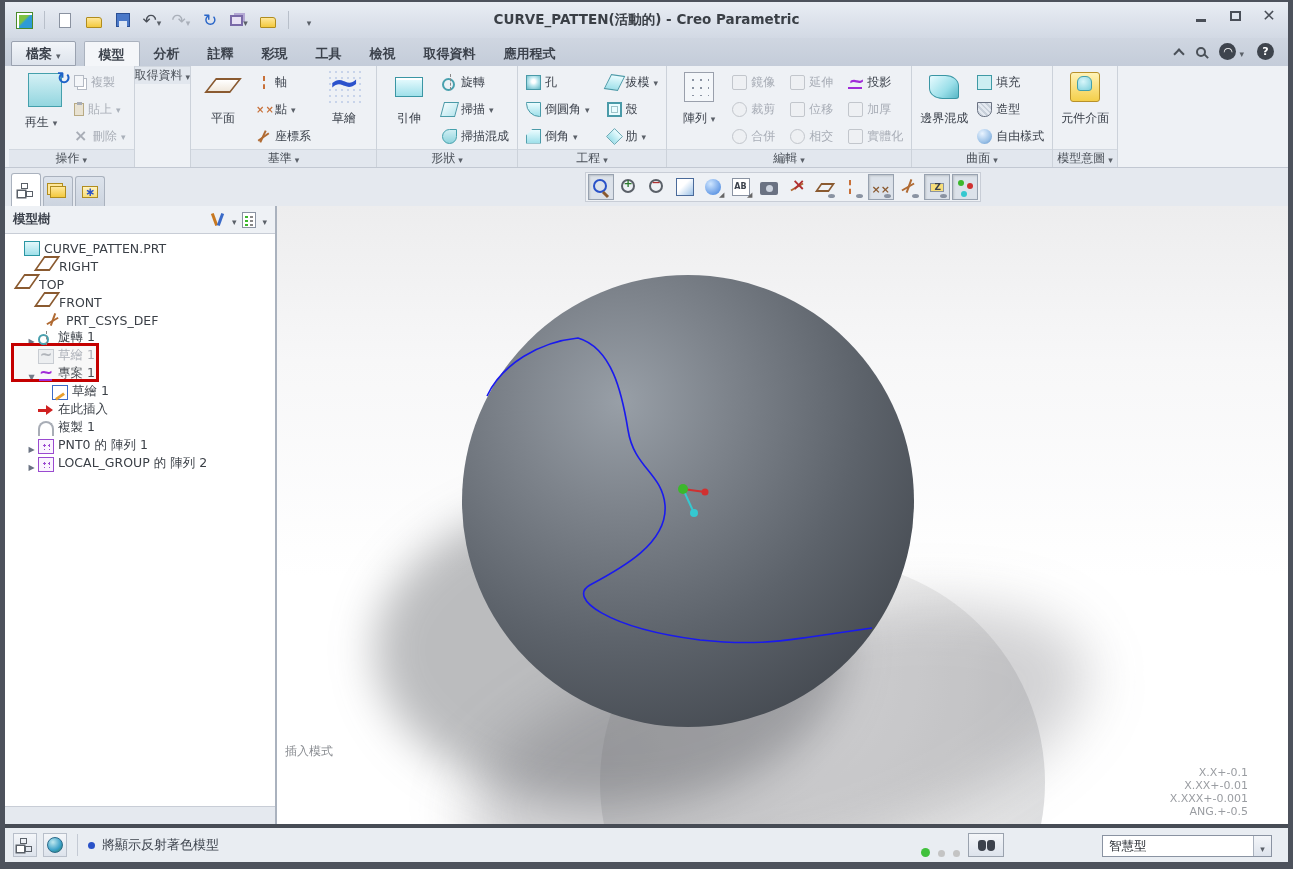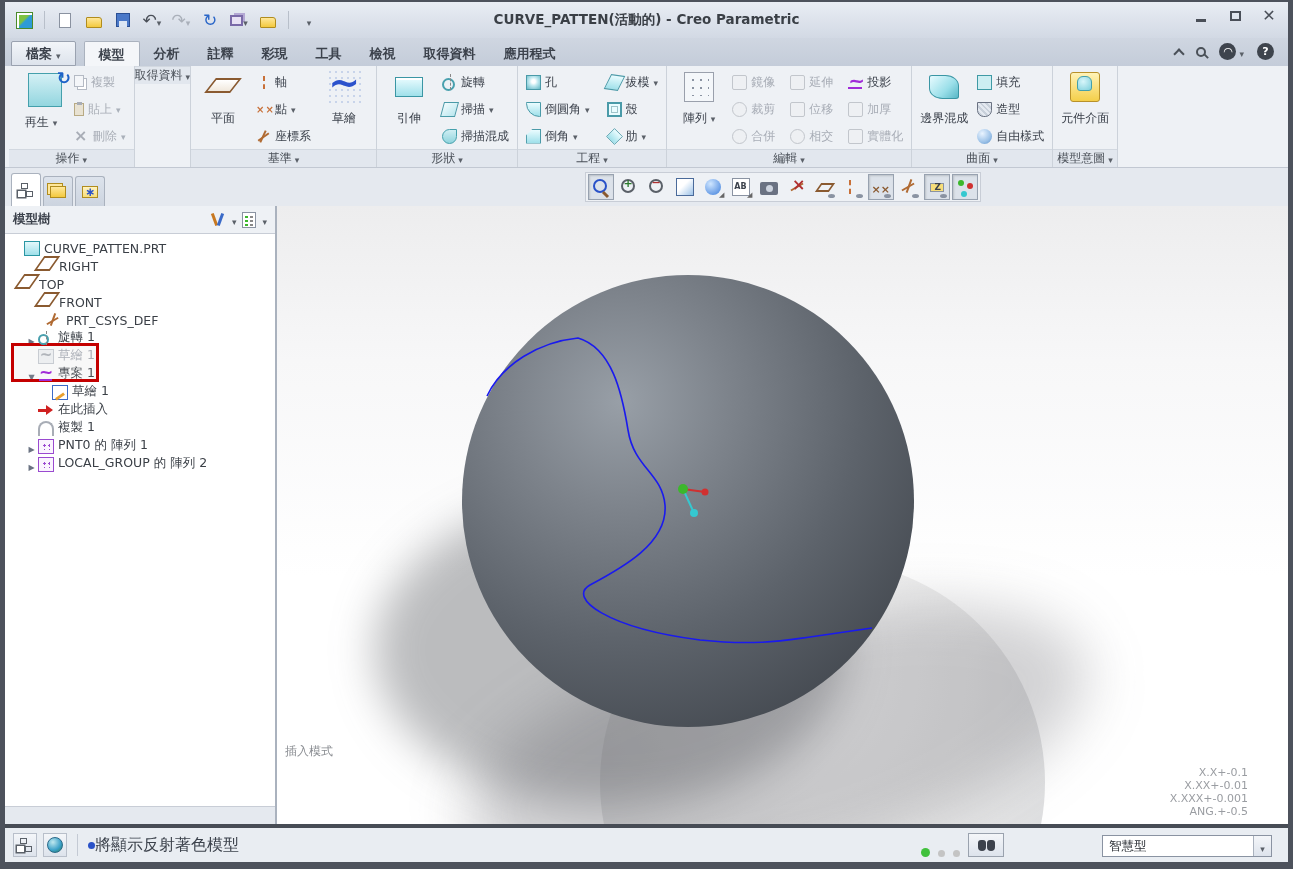--- a/index.html
+++ b/index.html
@@ -185,21 +185,21 @@
   #curve-svg{position:absolute;left:0;top:0;z-index:4;pointer-events:none;}
   #spinmark{position:absolute;left:380px;top:258px;z-index:5;pointer-events:none;}
   #insertmode{position:absolute;left:8px;top:537px;font-size:12px;color:#8a8d92;z-index:6;}
   #tolblock{position:absolute;right:40px;top:560px;text-align:right;font-size:11px;line-height:13px;color:#9a9da2;z-index:6;}
 
   
   #statusbar{height:34px;background:#e9edf2;display:flex;align-items:center;flex:0 0 auto;padding:0 8px;gap:6px;}
   .sbtn{width:24px;height:24px;border:1px solid #b8bfca;background:linear-gradient(#f4f6f9,#dde3ec);display:flex;align-items:center;justify-content:center;position:relative;}
   .sb-globe{width:16px;height:16px;border-radius:50%;background:radial-gradient(circle at 35% 30%,#bfe8ef,#3aa0c8 60%,#2a7a4a);border:1px solid #2a6a8a;}
   .ssep{width:1px;height:22px;background:#c4cad4;margin:0 4px;}
-  #sb-msg{font-size:16px;color:#3c424c;display:flex;align-items:center;flex:1;}
+  #sb-msg{font-size:13px;color:#3c424c;display:flex;align-items:center;gap:7px;flex:1;}
   .bluedot{width:7px;height:7px;border-radius:50%;background:#2a52c8;}
   #sb-right{display:flex;align-items:flex-end;gap:8px;}
   .dotg{width:9px;height:9px;border-radius:50%;background:#41c13d;}
   .dot-s{width:7px;height:7px;border-radius:50%;background:#c4c4c4;}
   .binoc{width:36px;height:24px;border:1px solid #9aa2ae;background:linear-gradient(#f4f6f9,#dde3ec);display:flex;align-items:center;justify-content:center;gap:1px;}
   .binoc::before,.binoc::after{content:"";width:8px;height:11px;background:#3c424c;border-radius:3px 3px 4px 4px;}
   #filterbox{width:170px;height:22px;background:#fff;border:1px solid #8a93a2;display:flex;align-items:center;margin-left:90px;margin-right:8px;}
   #filterbox .fv{flex:1;font-size:12.5px;color:#2a2e34;padding-left:6px;}
   #filterbox .fbtn{width:18px;height:100%;border-left:1px solid #aab2be;background:linear-gradient(#f4f6f9,#dde3ec);display:flex;align-items:center;justify-content:center;}
 </style>

